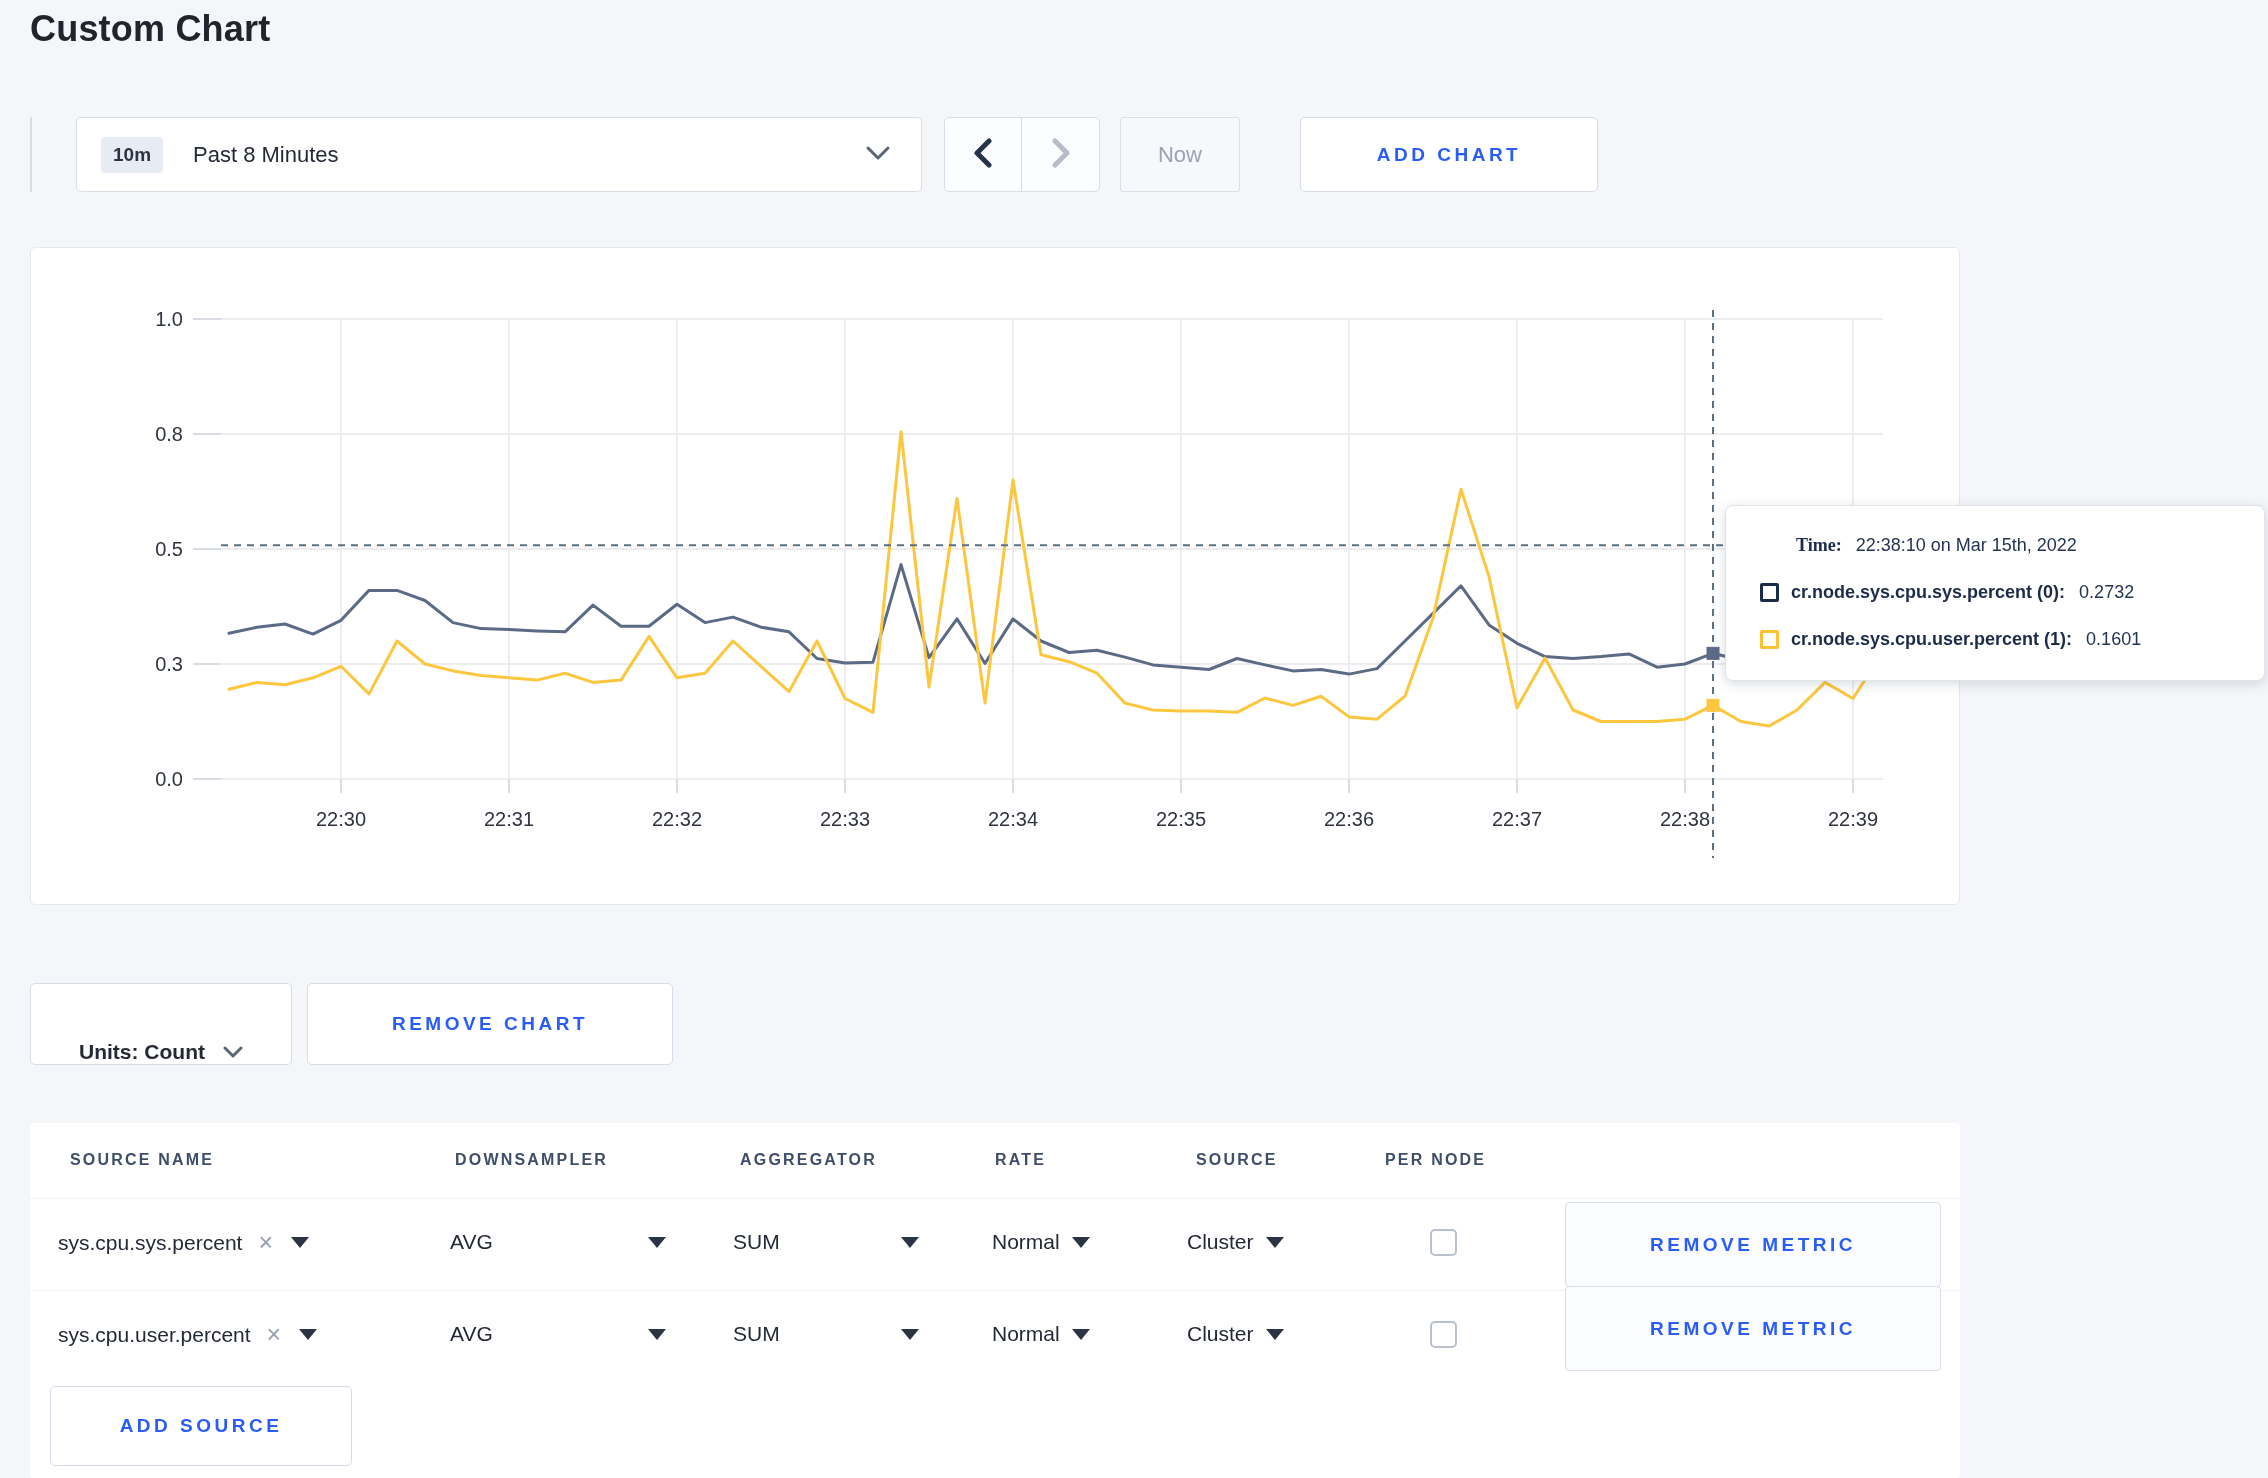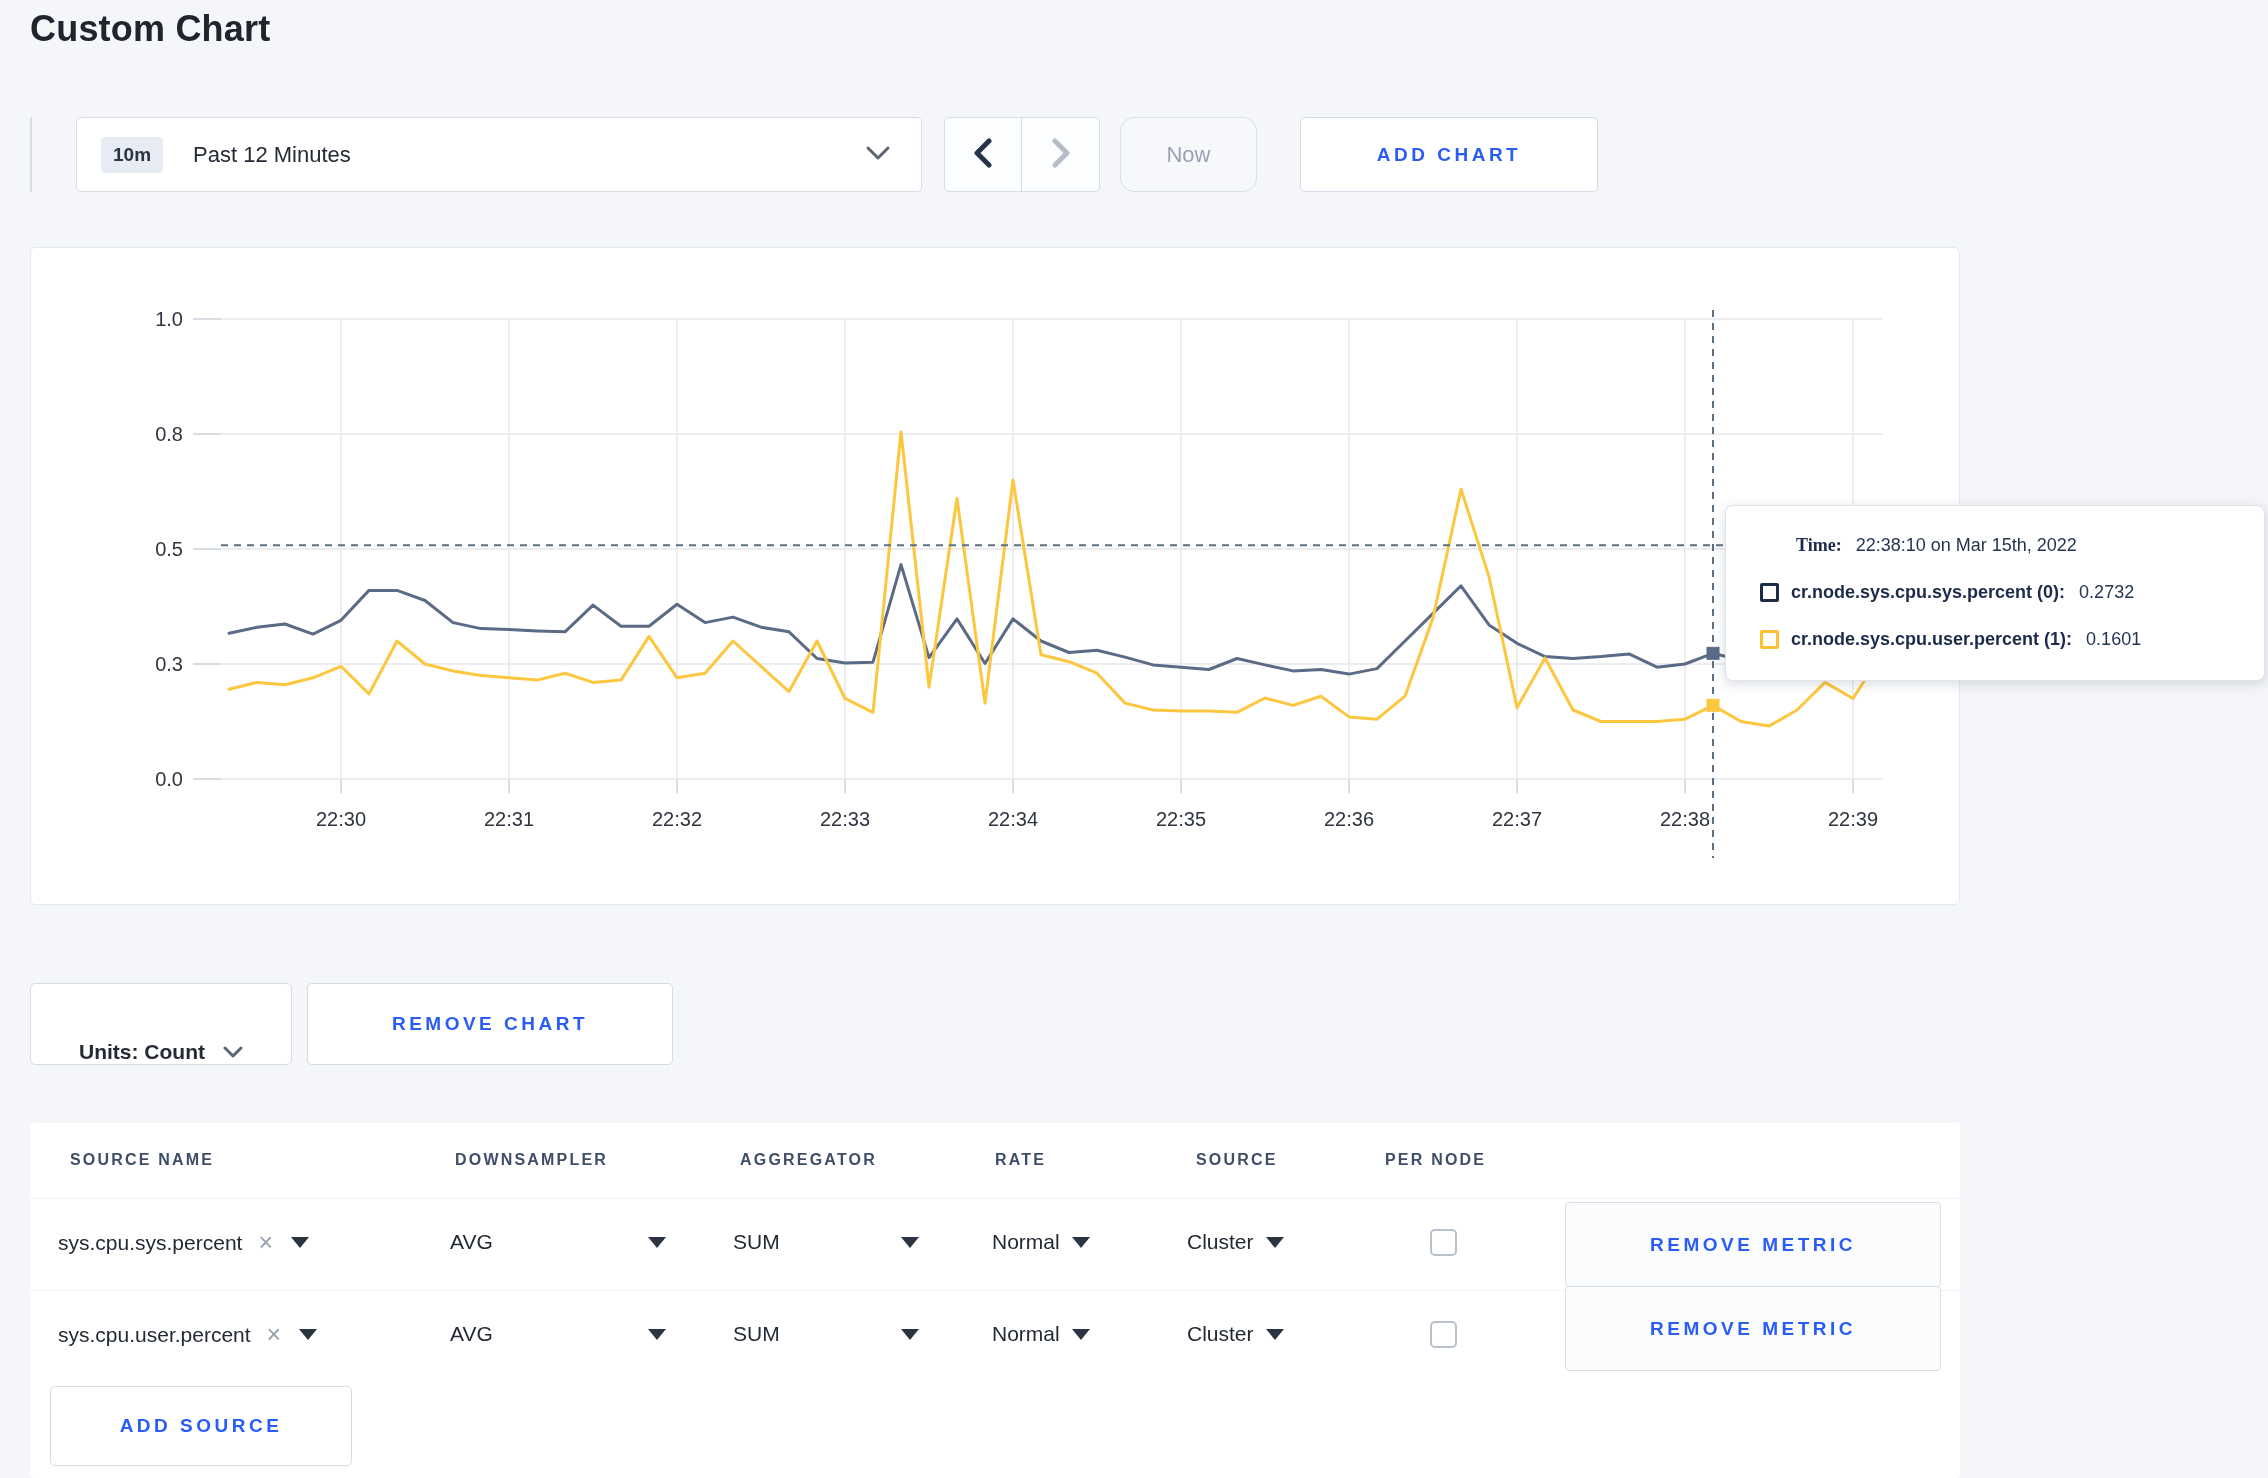--- a/index.html
+++ b/index.html
@@ -28,22 +28,22 @@
     font-size:19px; font-weight:700; color:#2b3442;
   }
   .range-label { margin-left:30px; font-size:22px; color:#242a35; }
   .time-select .chev { margin-left:auto; }
 
   .seg { left:944px; top:117px; width:156px; height:75px;
     background:#fcfdfe; border:1px solid #d7dce6; border-radius:5px; display:flex; }
   .seg-btn { width:50%; display:flex; align-items:center; justify-content:center; cursor:pointer; }
   .seg-btn:first-child { border-right:1px solid #d7dce6; }
 
-  .now-btn { left:1120px; top:117px; width:137px; height:75px;
-    background:#f7f8fb; border:1px solid #dadfe8; border-radius:14px;
+  .now-btn { left:1120px; top:117px; width:120px; height:75px;
+    background:#f7f8fb; border:1px solid #dadfe8; border-radius:3px;
     display:flex; align-items:center; justify-content:center;
     font-size:22px; color:#9aa3b3; }
 
   .btn-blue {
     background:#fff; border:1px solid #d5dbe7; border-radius:5px;
     display:flex; align-items:center; justify-content:center;
     color:#2a5cf7; font-weight:700; letter-spacing:3.5px; font-size:19px; cursor:pointer;
   }
   .add-chart-btn { left:1300px; top:117px; width:298px; height:75px; }
 
@@ -101,21 +101,21 @@
 </style>
 </head>
 <body>
 
 <h1 class="abs page-title">Custom Chart</h1>
 
 <div class="abs toolbar-divider"></div>
 
 <div class="abs time-select">
   <span class="range-badge">10m</span>
-  <span class="range-label">Past 12 Minutes</span>
+  <span class="range-label">Past 8 Minutes</span>
   <span class="chev">
     <svg width="26" height="16" viewBox="0 0 26 16">
         <polyline points="3,3 13,13 23,3" fill="none" stroke="#5a6473" stroke-width="3" stroke-linecap="round" stroke-linejoin="round"></polyline>
       </svg>
   </span>
 </div>
 
 <div class="abs seg">
   <div class="seg-btn">
     <span>

